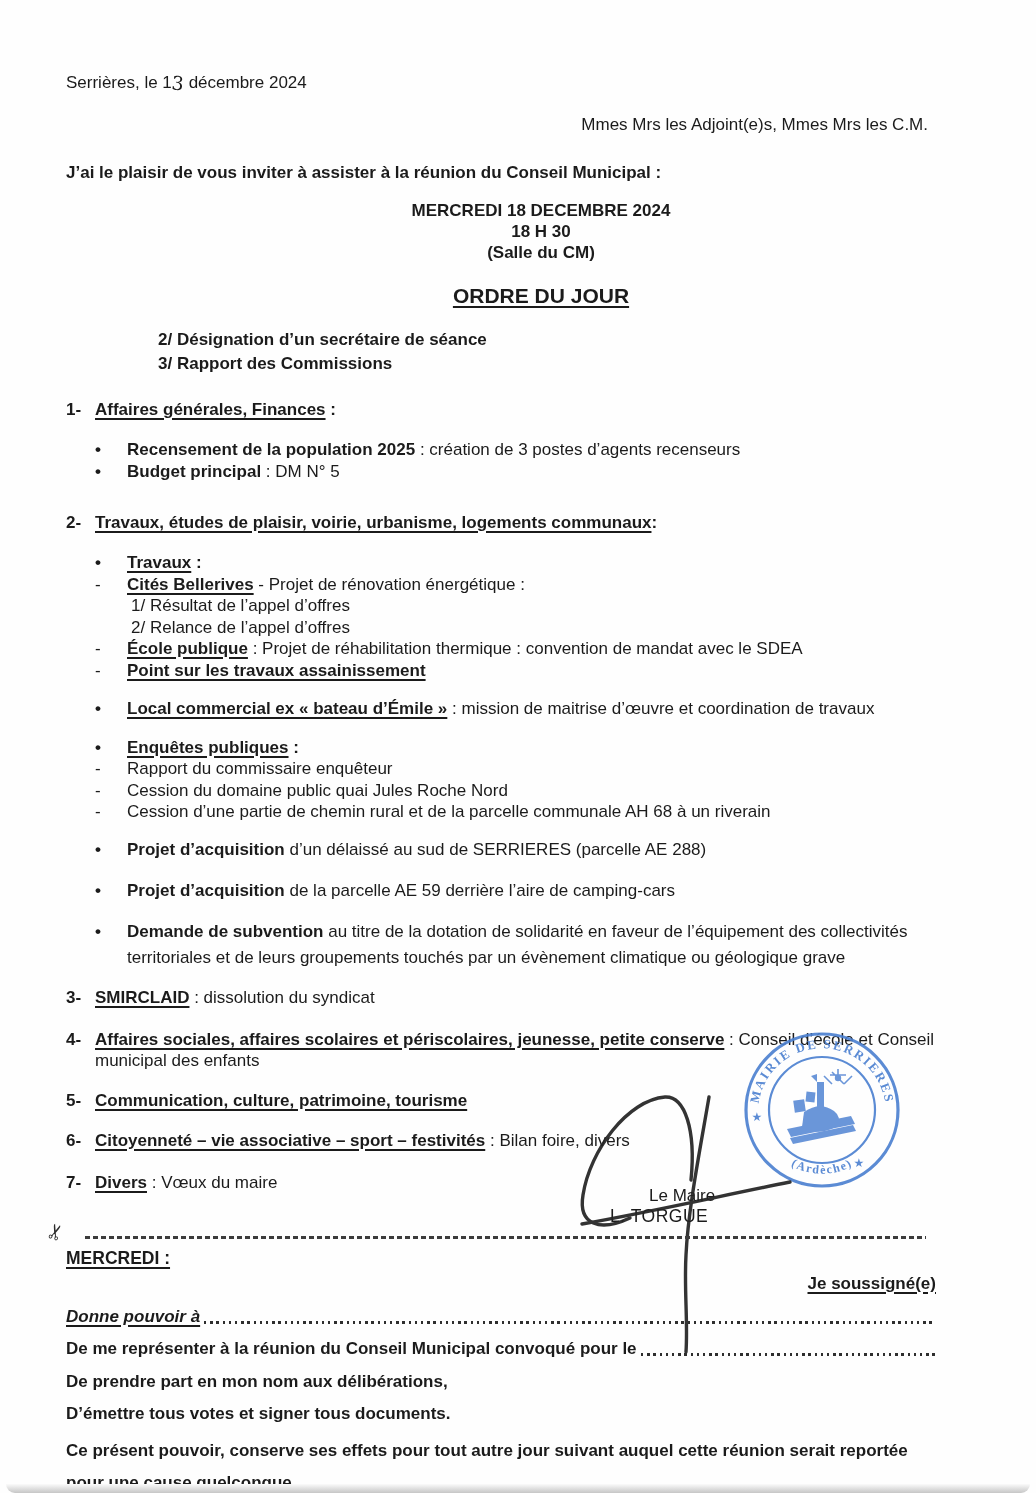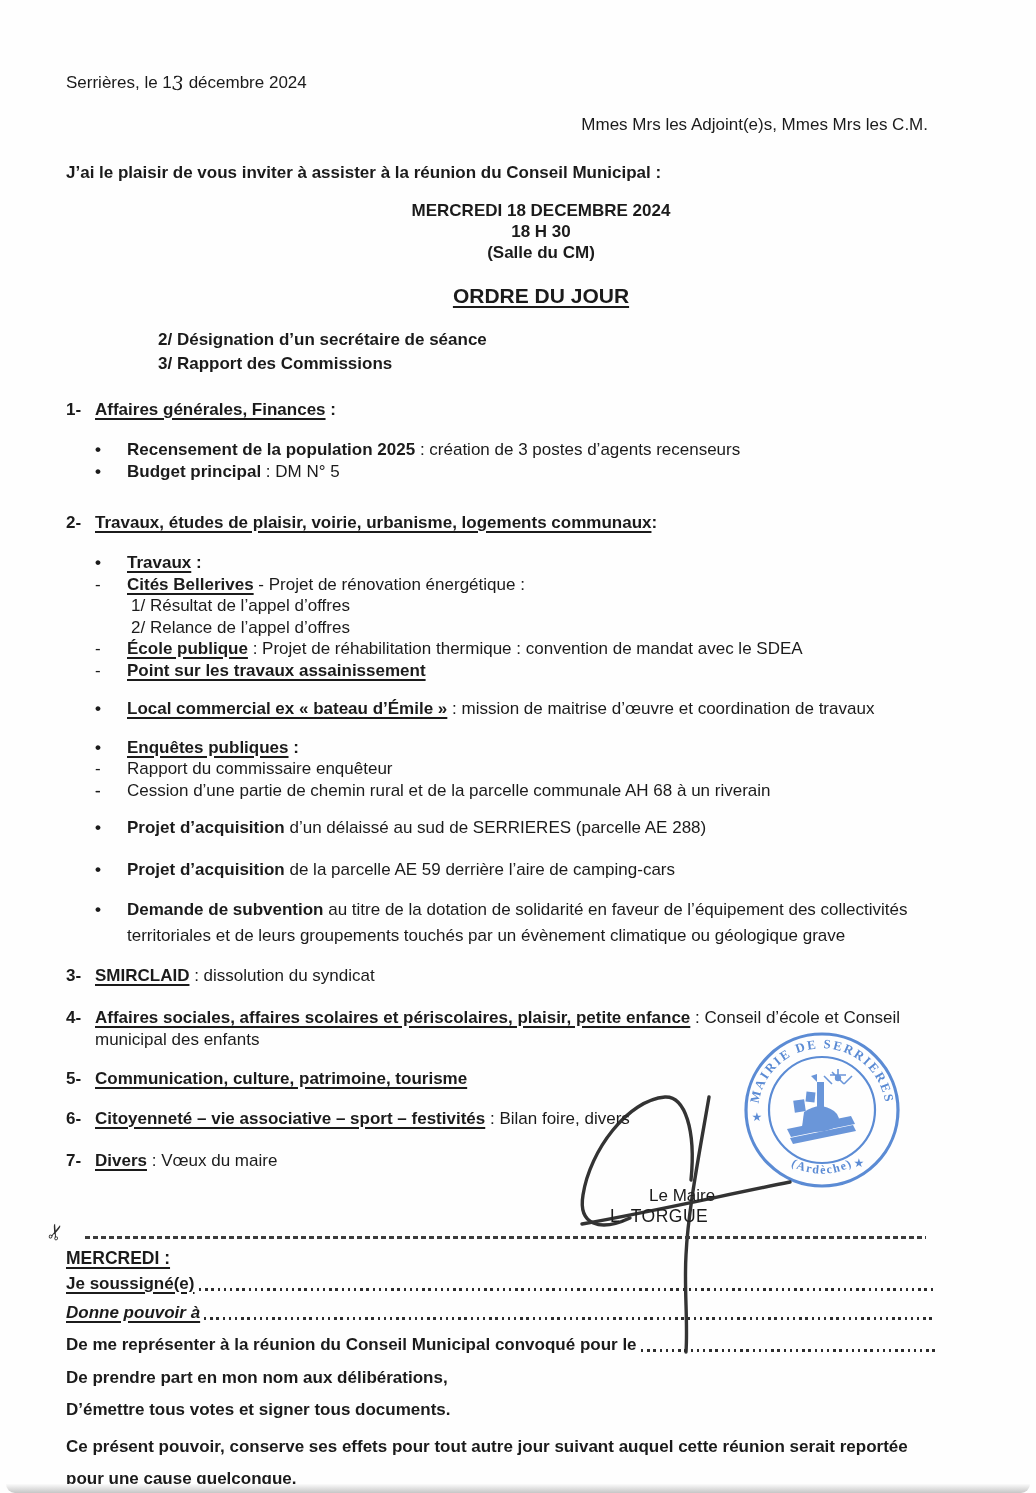--- a/index.html
+++ b/index.html
@@ -36,21 +36,21 @@
   
   .scissors{position:absolute;left:47px;top:1220px;font-size:21px;color:#2c2c2c;
     display:inline-block;transform:rotate(-72deg);}
   .cutline{position:absolute;left:85px;top:1236px;width:841px;height:3px;
     background:repeating-linear-gradient(90deg,#3c3c3c 0 5px,transparent 5px 8px);}
   .pouvoir{position:absolute;left:66px;top:1244px;width:870px;font-size:17px;line-height:22px;}
   .pv-title{margin-top:3px;font-size:17.5px;}
   .leaderline{display:flex;align-items:flex-end;}
   .leader{flex:1;height:2.6px;margin:0 0 4px 4px;
     background:repeating-linear-gradient(90deg,#2e2e2e 0 2.4px,transparent 2.4px 6.2px);}
-  .mt4{margin-top:4px;} .mt7{margin-top:7px;font-style:italic;} .mt10{margin-top:10px;}
+  .mt4{margin-top:4px;flex-direction:column;} .mt7{margin-top:7px;font-style:italic;} .mt10{margin-top:10px;}
   .mt11{margin-top:11px;}
   .pv-wrap{line-height:32px;}
   .scan-edge{position:absolute;left:6px;right:6px;bottom:0;height:9px;
     background:linear-gradient(180deg,#fbfbfb,#c6c6c6);border-radius:0 0 10px 10px;}
 </style>
 </head>
 <body>
 
 <div class="page">
   <div class="content">
@@ -120,20 +120,21 @@
     <div class="row gap17">
       <span class="mk b">•</span>
       <span class="b"><span class="u">Enquêtes publiques</span><span> :</span></span>
     </div>
     <div class="row">
       <span class="mk">-</span>
       <span>Rapport du commissaire enquêteur</span>
     </div>
     <div class="row">
       <span class="mk">-</span>
+      <span>Cession du domaine public quai Jules Roche Nord</span>
     </div>
     <div class="row">
       <span class="mk">-</span>
       <span>Cession d’une partie de chemin rural et de la parcelle communale AH 68 à un riverain</span>
     </div>
     <div class="row gap16">
       <span class="mk b">•</span>
       <span class="b">Projet d’acquisition</span><span> d’un délaissé au sud de SERRIERES (parcelle AE 288)</span>
     </div>
     <div class="row gap20">
@@ -145,21 +146,21 @@
       <span class="b">Demande de subvention</span><span> au titre de la dotation de solidarité en faveur de l’équipement des collectivités territoriales et de leurs groupements touchés par un évènement climatique ou géologique grave</span>
     </div>
 
     <div class="sec gap16">
       <span class="num b">3-</span>
       <span class="b u">SMIRCLAID</span><span> : dissolution du syndicat</span>
     </div>
 
     <div class="sec gap20 s4wrap">
       <span class="num b">4-</span>
-      <span class="b u">Affaires sociales, affaires scolaires et périscolaires, plaisir, petite enfance</span><span> : Conseil d’école et Conseil municipal des enfants</span>
+      <span class="b u">Affaires sociales, affaires scolaires et périscolaires, jeunesse, petite conserve</span><span> : Conseil d’école et Conseil municipal des enfants</span>
     </div>
 
     <div class="sec gap18">
       <span class="num b">5-</span>
       <span class="b u">Communication, culture, patrimoine, tourisme</span>
     </div>
 
     <div class="sec gap18">
       <span class="num b">6-</span>
       <span class="b u">Citoyenneté – vie associative – sport – festivités</span><span> : Bilan foire, divers</span>

